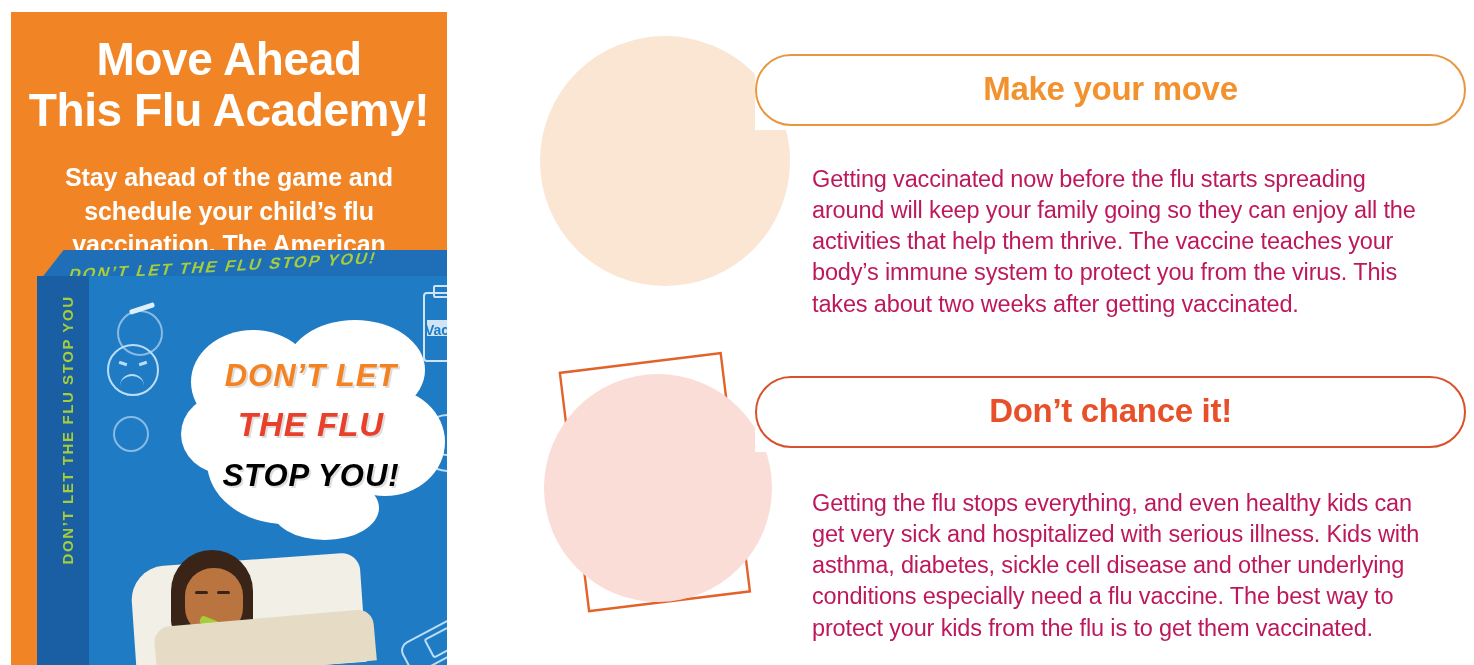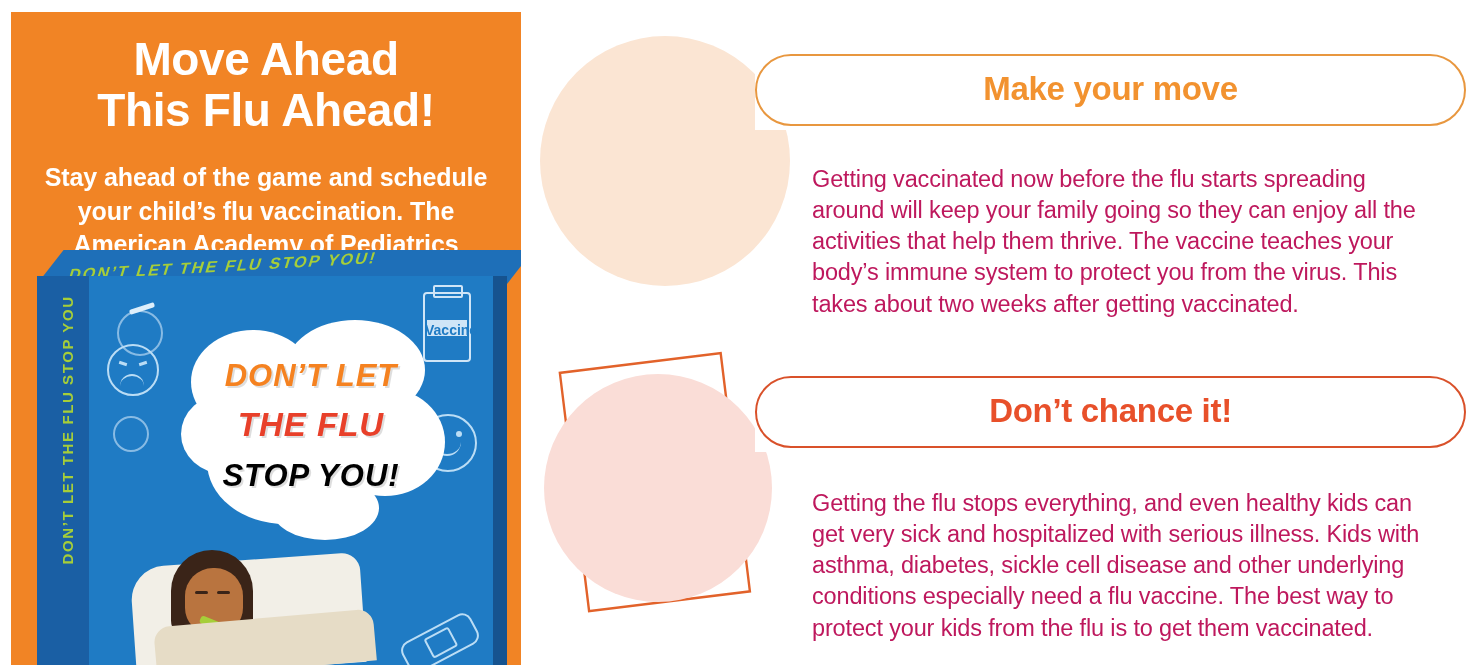--- a/index.html
+++ b/index.html
@@ -7,21 +7,21 @@
     width:1474px;height:665px;
     background:#ffffff;
     font-family:"Liberation Sans","DejaVu Sans",sans-serif;
     overflow:hidden;
     position:relative;
   }
   .page{position:absolute;inset:0;}
 
   
   .left-panel{
-    position:absolute;left:11px;top:12px;width:510px;height:653px;
+    position:absolute;left:11px;top:12px;width:436px;height:653px;
     background:#F18425;overflow:hidden;
   }
   .headline{
     margin:0;padding:22px 14px 0 14px;
     color:#ffffff;text-align:center;font-weight:bold;
     font-size:46px;line-height:1.1;letter-spacing:-0.4px;
   }
   .headline .l2{display:block;}
   .subcopy{
     margin:0;padding:26px 22px 0 22px;
@@ -160,21 +160,21 @@
 </style>
 </head>
 <body>
 
 <div class="page">
 
   <div class="left-panel">
 
     <h1 class="headline">
       <span>Move Ahead</span>
-      <span class="l2">This Flu Ahead!</span>
+      <span class="l2">This Flu Academy!</span>
     </h1>
 
     <p class="subcopy">Stay ahead of the game and schedule your child’s flu vaccination. The American Academy of Pediatrics recommends flu vaccines for all children ages 6 months and older.</p>
 
     <div class="boxwrap">
       <div class="gamebox">
 
         <div class="box-top"></div>
         <div class="box-top-text">DON’T LET THE FLU STOP YOU!</div>
 

